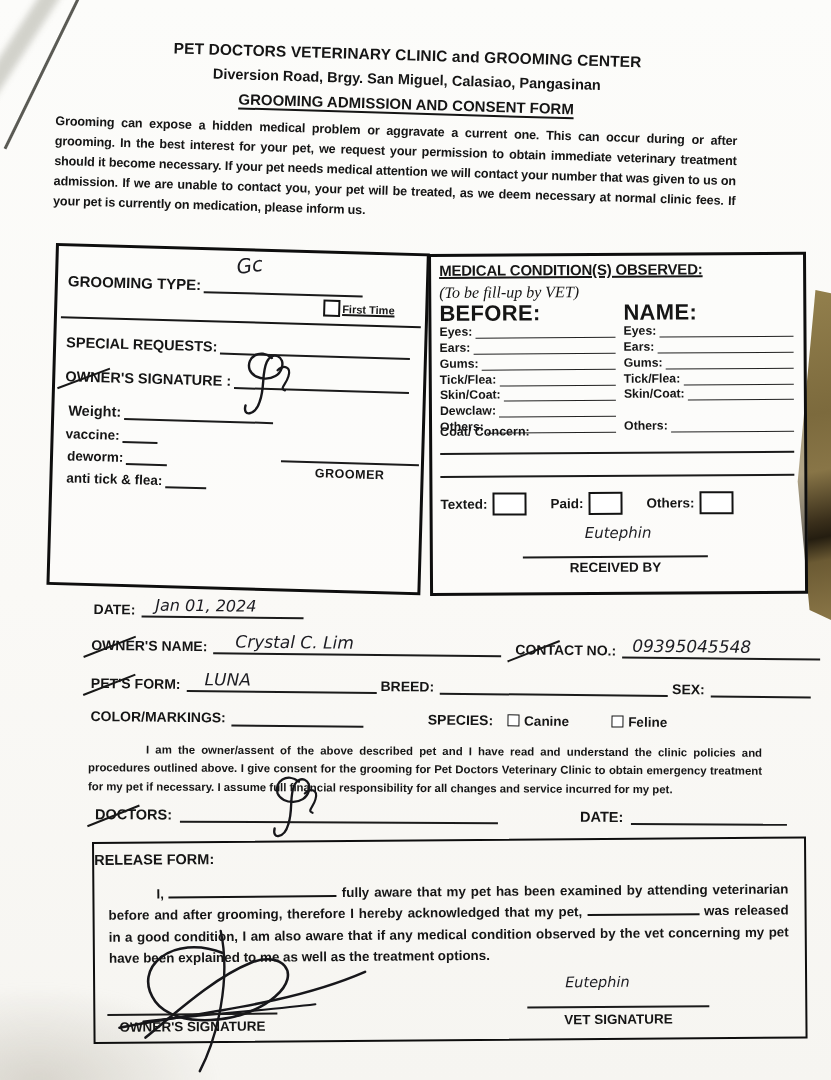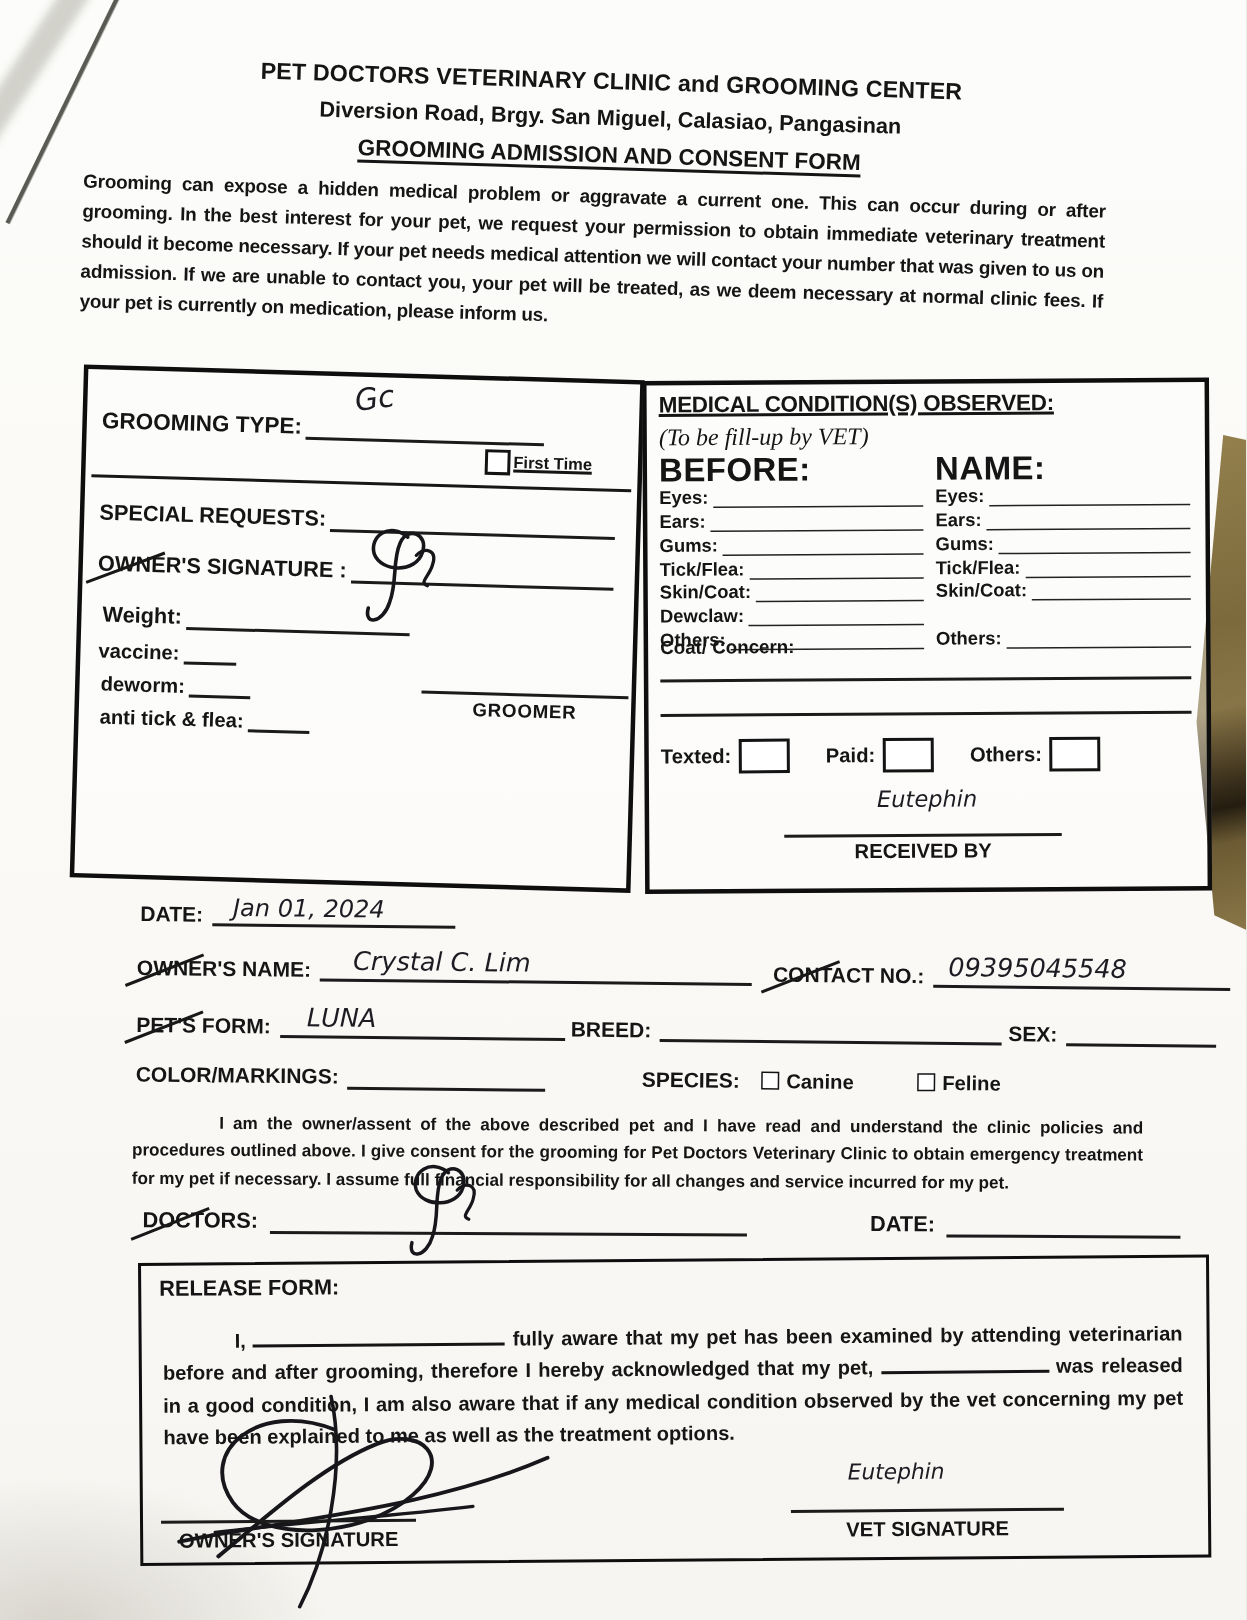--- a/index.html
+++ b/index.html
@@ -59,21 +59,21 @@
   .recv-line{position:absolute;left:90px;top:300px;width:185px;border-bottom:2.2px solid #1b1b1b;}
   .recv-lab{position:absolute;left:90px;top:304px;width:185px;text-align:center;font-size:13.5px;font-weight:bold;}
   
   .fields{position:absolute;left:0;top:0;width:831px;transform:rotate(0.6deg);transform-origin:left top;}
   .f-lab{font-size:14px;font-weight:bold;white-space:nowrap;}
   .hand-on{position:absolute;left:14px;bottom:1px;}
   
   .consent{position:absolute;left:88px;top:742px;width:674px;font-size:11.4px;font-weight:600;text-align:justify;line-height:1.6;text-indent:58px;transform:rotate(0.3deg);}
   
   .rbox{position:absolute;left:92px;top:842px;width:710px;height:198px;border:2.6px solid #0e0e0e;transform:rotate(-0.45deg);transform-origin:left top;}
-  .r-title{position:absolute;left:12px;top:8px;font-size:14.5px;font-weight:bold;}
+  .r-title{position:absolute;left:0;top:8px;font-size:14.5px;font-weight:bold;}
   .r-body{position:absolute;left:14px;top:40px;width:680px;font-size:13.4px;font-weight:600;line-height:1.6;text-align:justify;}
   .r-indent{display:inline-block;width:48px;}
   .sig-line{position:absolute;border-bottom:2.2px solid #1b1b1b;}
   .sig-lab{position:absolute;font-size:13.5px;font-weight:bold;text-align:center;}
   svg.scribble{position:absolute;overflow:visible;}
   svg.scribble path{fill:none;stroke:#17171b;stroke-linecap:round;}
 </style>
 </head>
 <body>
 

